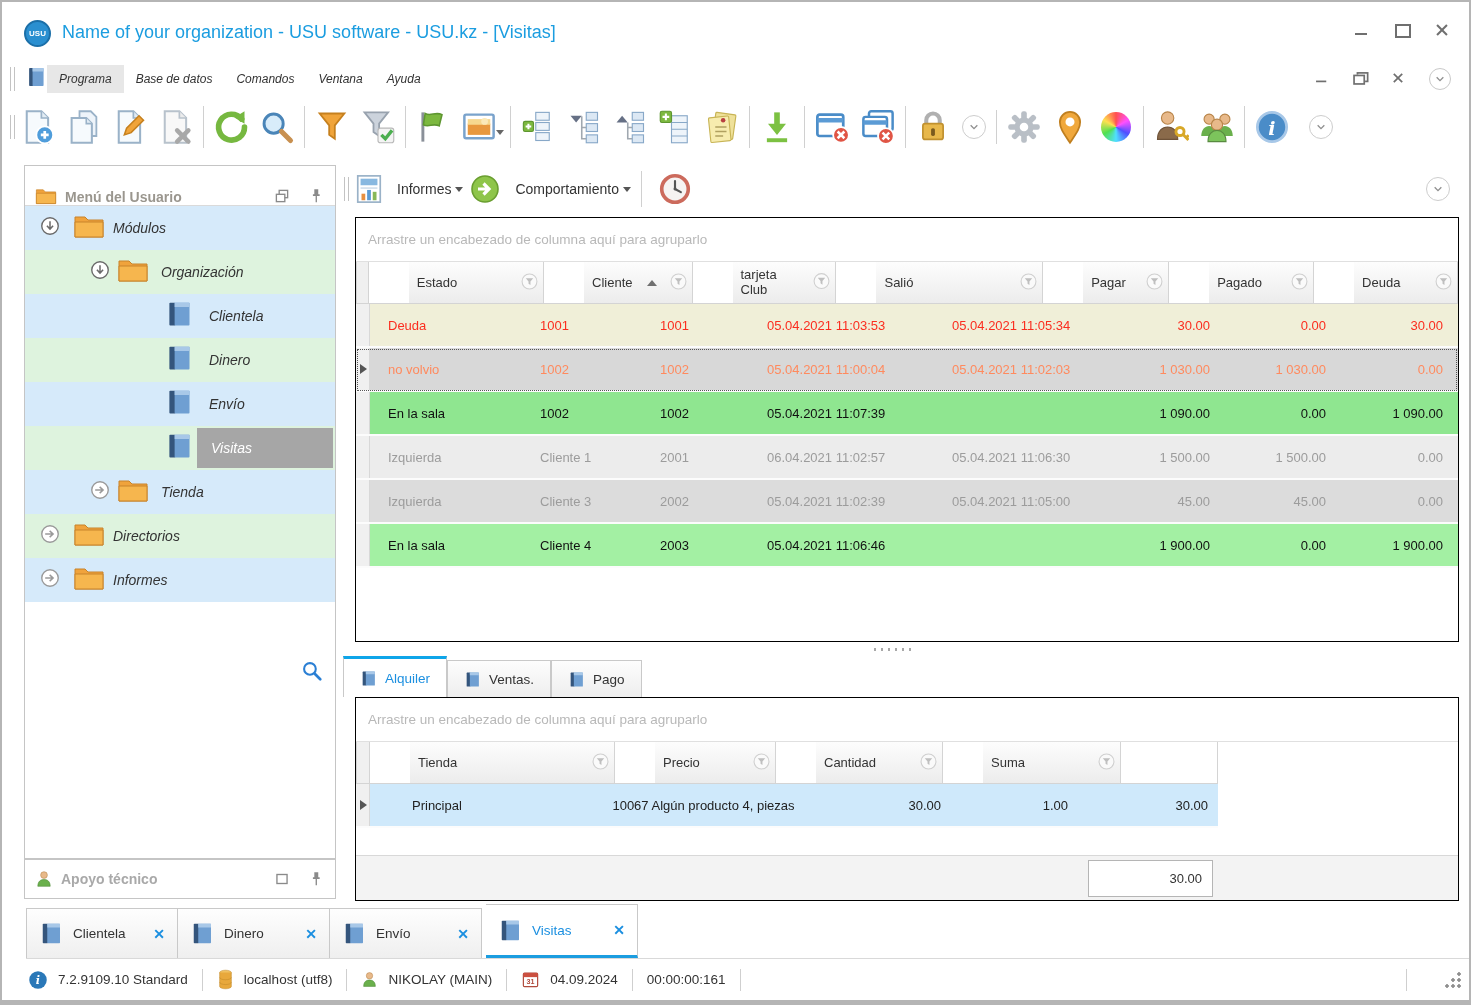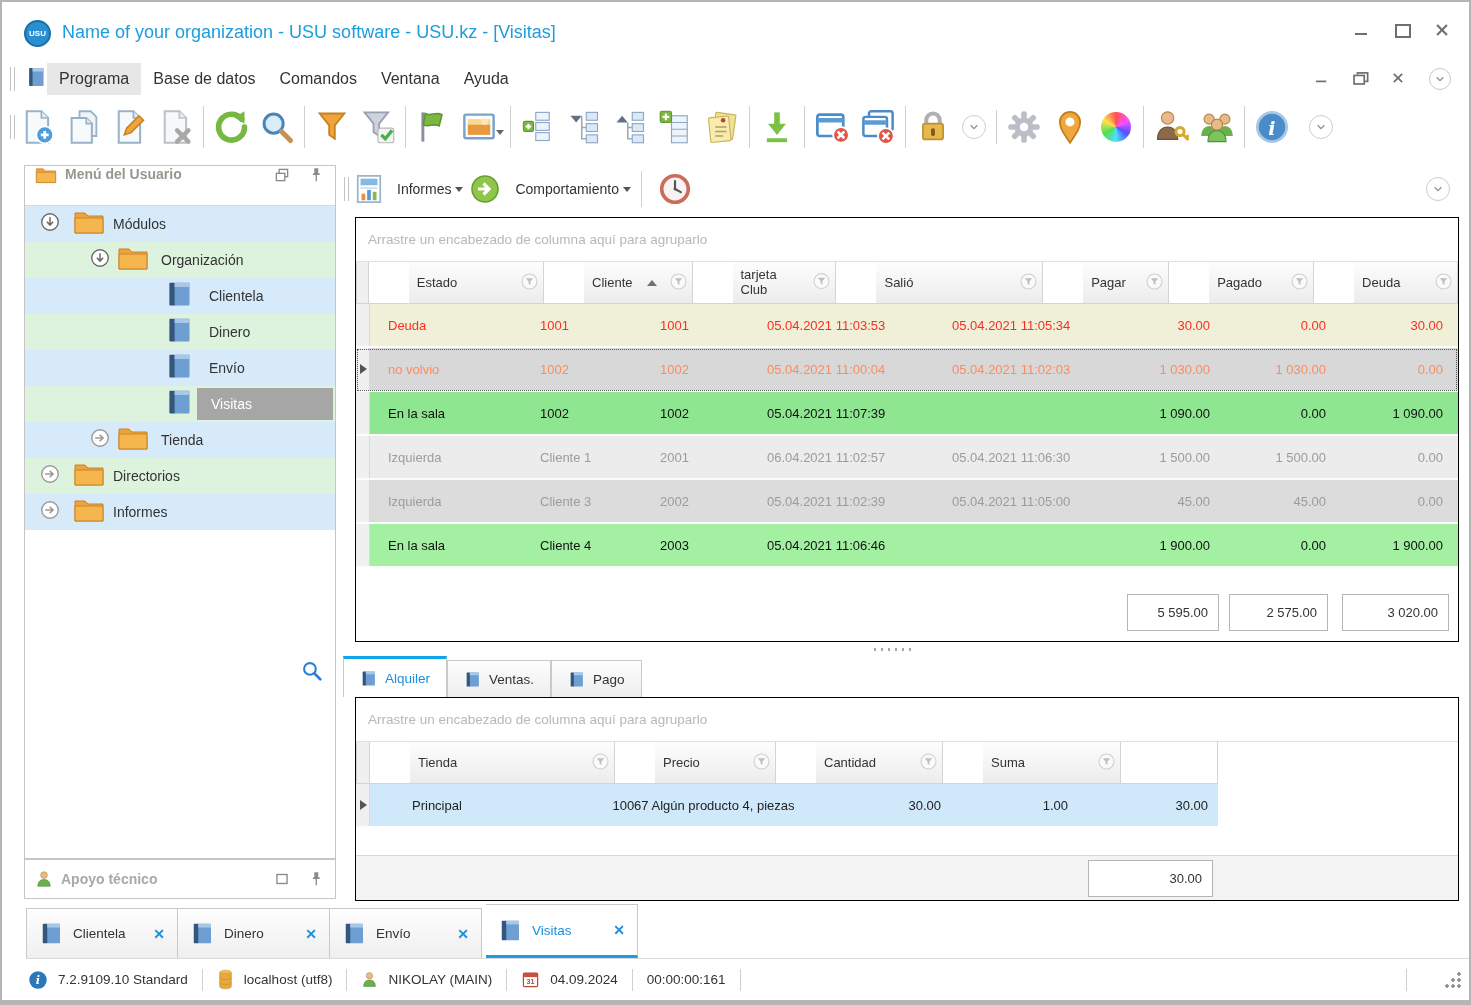--- a/index.html
+++ b/index.html
@@ -19,44 +19,44 @@
   .wbtn.max::after { content:""; position:absolute; left:2px; top:2px; width:12px; height:10px; border:2px solid #6f6f6f; }
   .wbtn.close::before, .wbtn.close::after { content:""; position:absolute; left:8px; top:1px; height:14px; width:2px; background:#6f6f6f; }
   .wbtn.close::before { transform:rotate(45deg);} .wbtn.close::after { transform:rotate(-45deg);}
   .wbtn.restore::after { content:""; position:absolute; left:1px; top:4px; width:10px; height:8px; border:2px solid #6f6f6f; background:#fff;}
   .wbtn.restore::before { content:""; position:absolute; left:5px; top:1px; width:10px; height:8px; border:2px solid #6f6f6f; }
 
   
   .menubar { position:absolute; left:0; top:58px; right:0; height:38px; background:#fff; display:flex; align-items:center; }
   .drag-handle { width:5px; height:24px; margin-left:8px; border-left:1px solid #c3c3c3; border-right:1px solid #c3c3c3; }
   .menu-book { margin-left:10px; }
-  .menu-item { padding:7px 12px; font-size:16px; color:#333; cursor:pointer; }
+  .menu-item { padding:7px 12px; font-size:12px; color:#333; cursor:pointer;font-style:italic; }
   .menu-item.hl { background:#e7e7e7; }
   .mdi-controls { position:absolute; right:62px; top:10px; display:flex; gap:20px; }
   .mdi-controls .wbtn { transform:scale(.85); }
   .chev-btn { position:absolute; top:8px; width:22px; height:22px; border:1px solid #c9c9c9; border-radius:50%;
               display:flex; align-items:center; justify-content:center; background:#fff; }
   .chev-btn svg { width:10px; height:10px; }
 
   
   .toolbar { position:absolute; left:0; top:96px; right:0; height:58px; background:#fff;
              display:flex; align-items:center; }
   .tbtn { width:46px; height:48px; display:flex; align-items:center; justify-content:center; cursor:pointer; flex:none; }
   .tbtn svg, .tbtn .ball { width:36px; height:36px; }
   .tsep { width:1px; height:42px; background:#d0d0d0; margin:0 4px; flex:none; }
   .tcaret { width:0; height:0; border:4px solid transparent; border-top:5px solid #666; margin:14px 2px 0 -6px; }
   .ball { border-radius:50%; background:conic-gradient(#ff5050,#ff50ff,#5050ff,#50e0ff,#50e050,#ffe050,#ff5050); }
   .small-chev { width:24px; height:24px; border:1px solid #cdcdcd; border-radius:50%; display:flex; align-items:center; justify-content:center; margin:0 6px; }
 
   
   .sidebar { position:absolute; left:22px; top:163px; width:312px; height:694px; border:1px solid #c5c5c5; background:#fff; }
-  .side-head { height:40px; border-bottom:1px solid #dadada; display:flex; align-items:flex-start; padding:0 10px; }
+  .side-head { height:40px; border-bottom:1px solid #dadada; display:flex; align-items:flex-end; padding:0 10px; }
   .side-title { color:#9a968e; font-weight:bold; font-size:14px; margin-left:8px; flex:1; }
   .tree { position:relative; }
-  .trow { position:relative; height:36px; cursor:pointer; }
+  .trow { position:relative; height:44px; cursor:pointer;font-style:italic; }
   .bg-b { background:#d6eafa; } .bg-g { background:#def3de; }
   .trow > span { position:absolute; top:50%; transform:translateY(-50%); }
   .tlabel { font-size:14px; color:#333; }
   .tlabel.sel { background:#a6a6a6; color:#fff; top:2px !important; bottom:2px; transform:none;
                 display:flex; align-items:center; padding-left:14px; }
   .side-search { position:absolute; right:12px; bottom:172px; }
   .support { position:absolute; left:22px; top:857px; width:312px; height:40px; border:1px solid #c5c5c5;
              background:#fff; display:flex; align-items:center; padding:0 10px; }
   .support-title { color:#a9a9a9; font-weight:bold; font-size:14px; margin-left:8px; flex:1; }
   .mini-ic { width:18px; height:18px; margin-left:16px; }
@@ -679,25 +679,20 @@
       <div class="c-ind"></div>
       <div class="c-est">En la sala</div>
         <div class="c-cli">Cliente 4</div>
         <div class="c-tar">2003</div>
         <div class="c-ent">05.04.2021 11:06:46</div>
         <div class="c-sal"></div>
         <div class="c-pag">1 900.00</div>
         <div class="c-pgd">0.00</div>
         <div class="c-deu">1 900.00</div>
     </div>
-    <div class="g1footer">
-      <div class="tbox" style="left:771px; width:92px;">5 595.00</div>
-      <div class="tbox" style="left:873px; width:99px;">2 575.00</div>
-      <div class="tbox" style="left:986px; width:107px;">3 020.00</div>
-    </div>
   </div>
 
   <div class="splitter">
       <i></i>
     </div>
 
   <div class="tabs2">
     <div class="dtab active">
       <svg width="17" height="19" viewBox="0 0 32 32">
           <rect x="5" y="3" width="7" height="26" rx="1" fill="#34557c"></rect>

